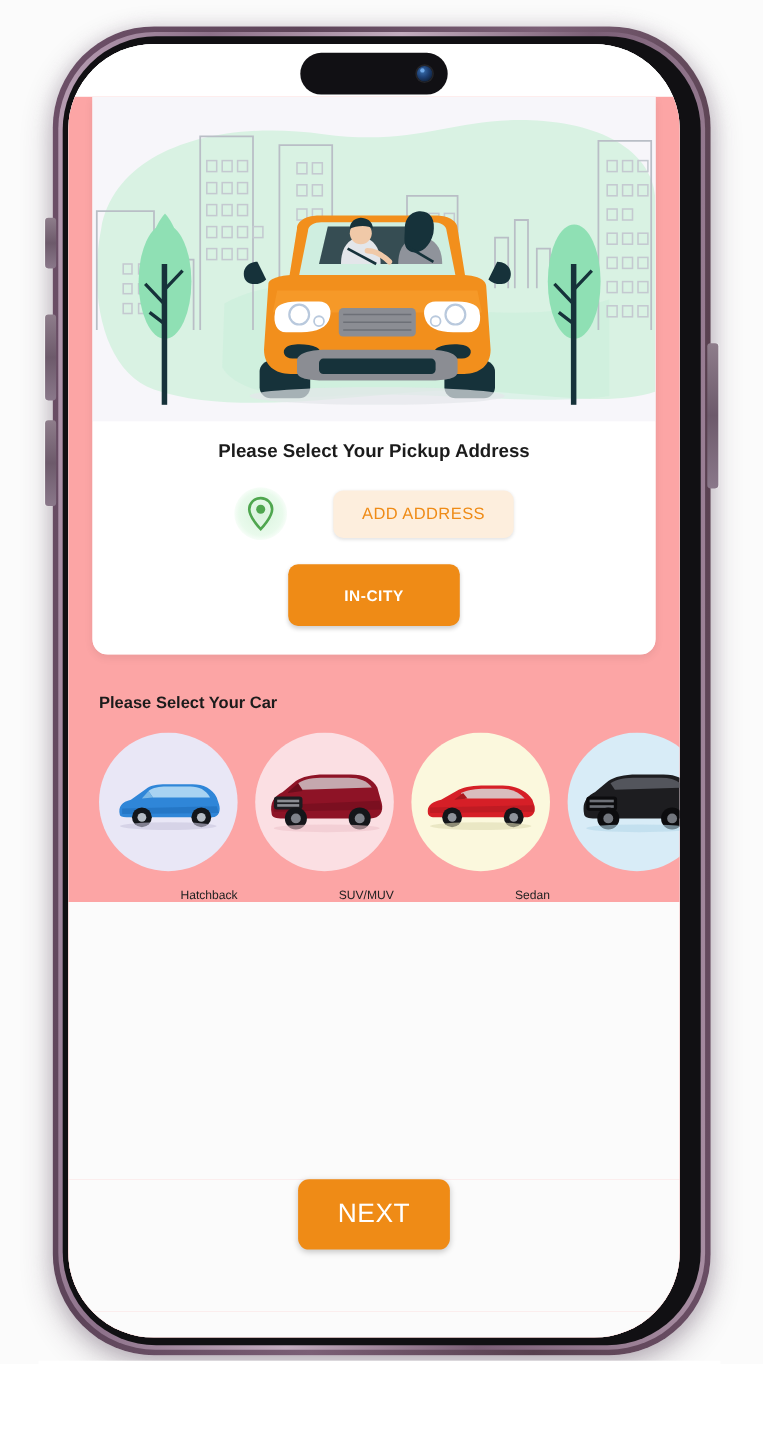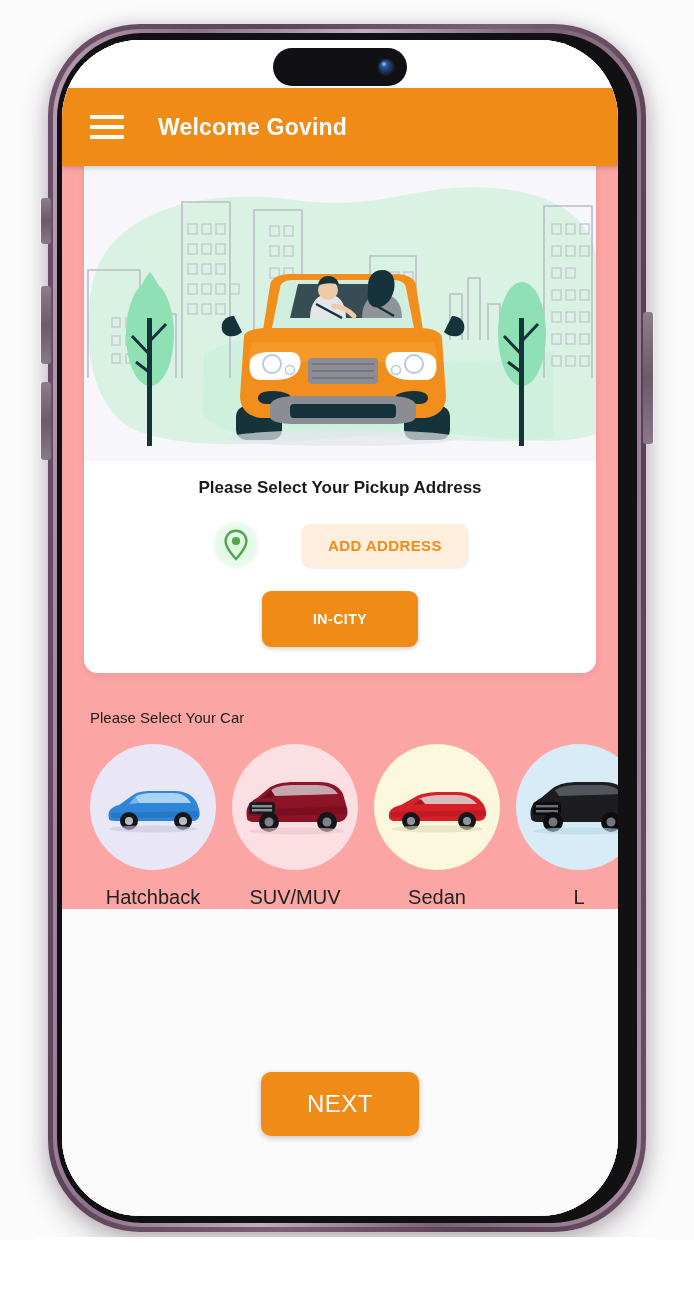--- a/index.html
+++ b/index.html
@@ -172,21 +172,21 @@
   .pin-wrap{
     width:48px;height:48px;border-radius:50%;
     background:radial-gradient(circle,#d9f3dd 0%,#e9faec 58%,rgba(236,252,238,0) 78%);
     display:flex;align-items:center;justify-content:center;
   }
   .btn-add{
     background:#fdeedd;
     color:#ef8b16;
     border:none;
     font-family:"Liberation Sans", sans-serif;
-    font-size:15px;font-weight:bold;letter-spacing:.4px;
+    font-size:15px;font-weight:normal;letter-spacing:.4px;
     padding:13px 26px;
     border-radius:9px;
     box-shadow:0 1px 3px rgba(0,0,0,.10);
     cursor:pointer;
   }
   .ridetype-title{margin-top:34px;}
   .ride-row{
     display:flex;align-items:center;justify-content:center;
     gap:72px;margin-top:22px;
   }
@@ -196,51 +196,51 @@
     font-size:14px;font-weight:bold;letter-spacing:.5px;
     padding:20px 0;width:156px;
     border-radius:9px;
     box-shadow:0 2px 4px rgba(0,0,0,.18);
     cursor:pointer;
   }
 
   
   .car-section{padding:36px 0 0 0;}
   .car-heading{
-    font-size:15px;font-weight:normal;color:#1b1b1b;
+    font-size:15px;font-weight:bold;color:#1b1b1b;
     padding-left:28px;margin:0 0 18px 0;
   }
   .car-strip{
     display:flex;gap:16px;padding-left:28px;
     overflow:hidden;
   }
   .car-item{
     flex:0 0 auto;width:126px;text-align:center;cursor:pointer;
   }
   .car-circle{
     width:126px;height:126px;border-radius:50%;
     display:flex;align-items:center;justify-content:center;
     overflow:hidden;
   }
   .car-circle svg{display:block;}
   .car-label{
-    margin-top:16px;font-size:20px;color:#222;
+    margin-top:16px;font-size:11px;color:#222;text-align:right;
   }
 
   .spacer{flex:1 1 auto;background:#fbfbfb;}
   .next-wrap{
     background:#fbfbfb;
     display:flex;justify-content:center;
     padding:0 0 56px 0;
   }
   .btn-next{
     background:#ef8b16;color:#ffffff;border:none;
     font-family:"Liberation Sans", sans-serif;
     font-size:24px;letter-spacing:.5px;
-    width:158px;padding:18px 0;
+    width:138px;padding:18px 0;
     border-radius:10px;
     box-shadow:0 2px 6px rgba(0,0,0,.22);
     cursor:pointer;
   }
   .white-pad{background:#fbfbfb;height:24px;}
 </style>
 </head>
 <body>
 
 <div class="backdrop"></div>
@@ -259,28 +259,20 @@
 <div class="phone-screen">
 
   <div class="island">
     <div class="camera"></div>
   </div>
 
   <div class="app">
 
     <div class="status-strip"></div>
 
-    <div class="appbar">
-      <div class="hamburger">
-        <span></span>
-          <span></span>
-          <span></span>
-      </div>
-      <div class="appbar-title">Welcome Govind</div>
-    </div>
 
     <div class="scroll-area">
 
       <div class="card">
 
         <div class="hero">
           <svg viewBox="0 0 512 295" preserveAspectRatio="xMidYMid slice">
             <rect x="0" y="0" width="512" height="295" fill="#f7f6fa"></rect>
 
             <path d="M8,120 C20,50 110,20 210,34 C300,46 330,16 410,22 C480,28 512,60 512,96 L512,268 C460,286 380,262 300,268 C210,275 120,288 56,266 C10,250 -4,180 8,120 Z" fill="#d9f2e3"></path>

